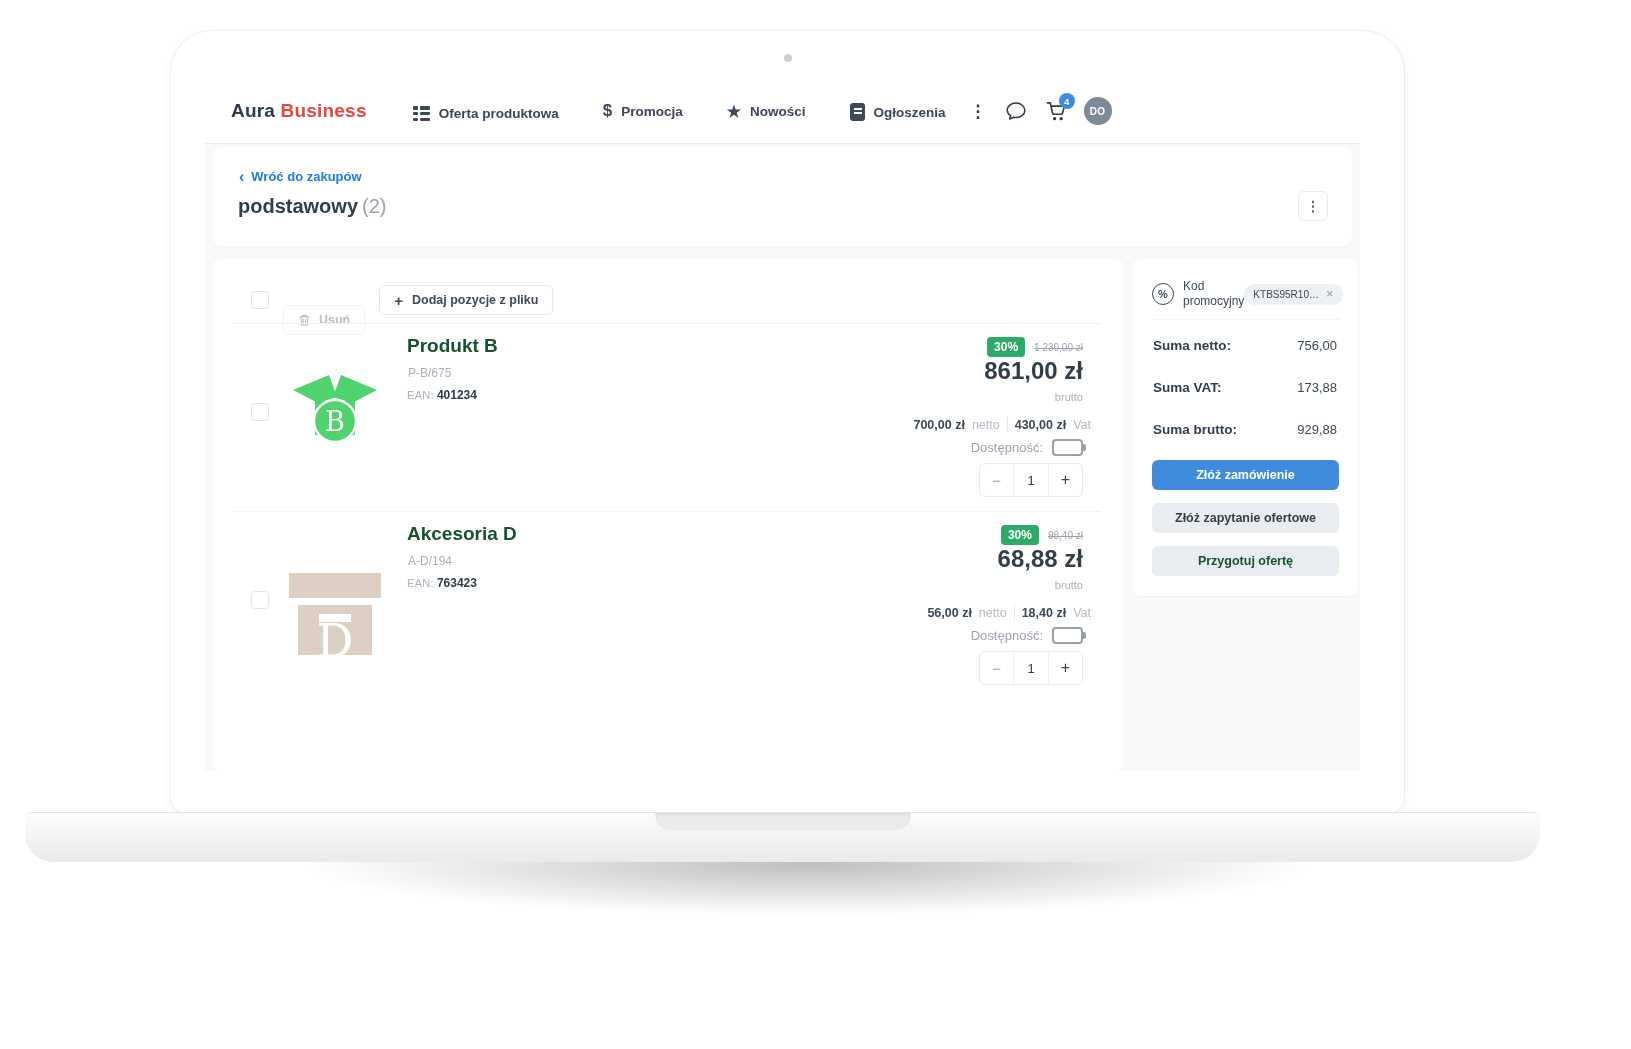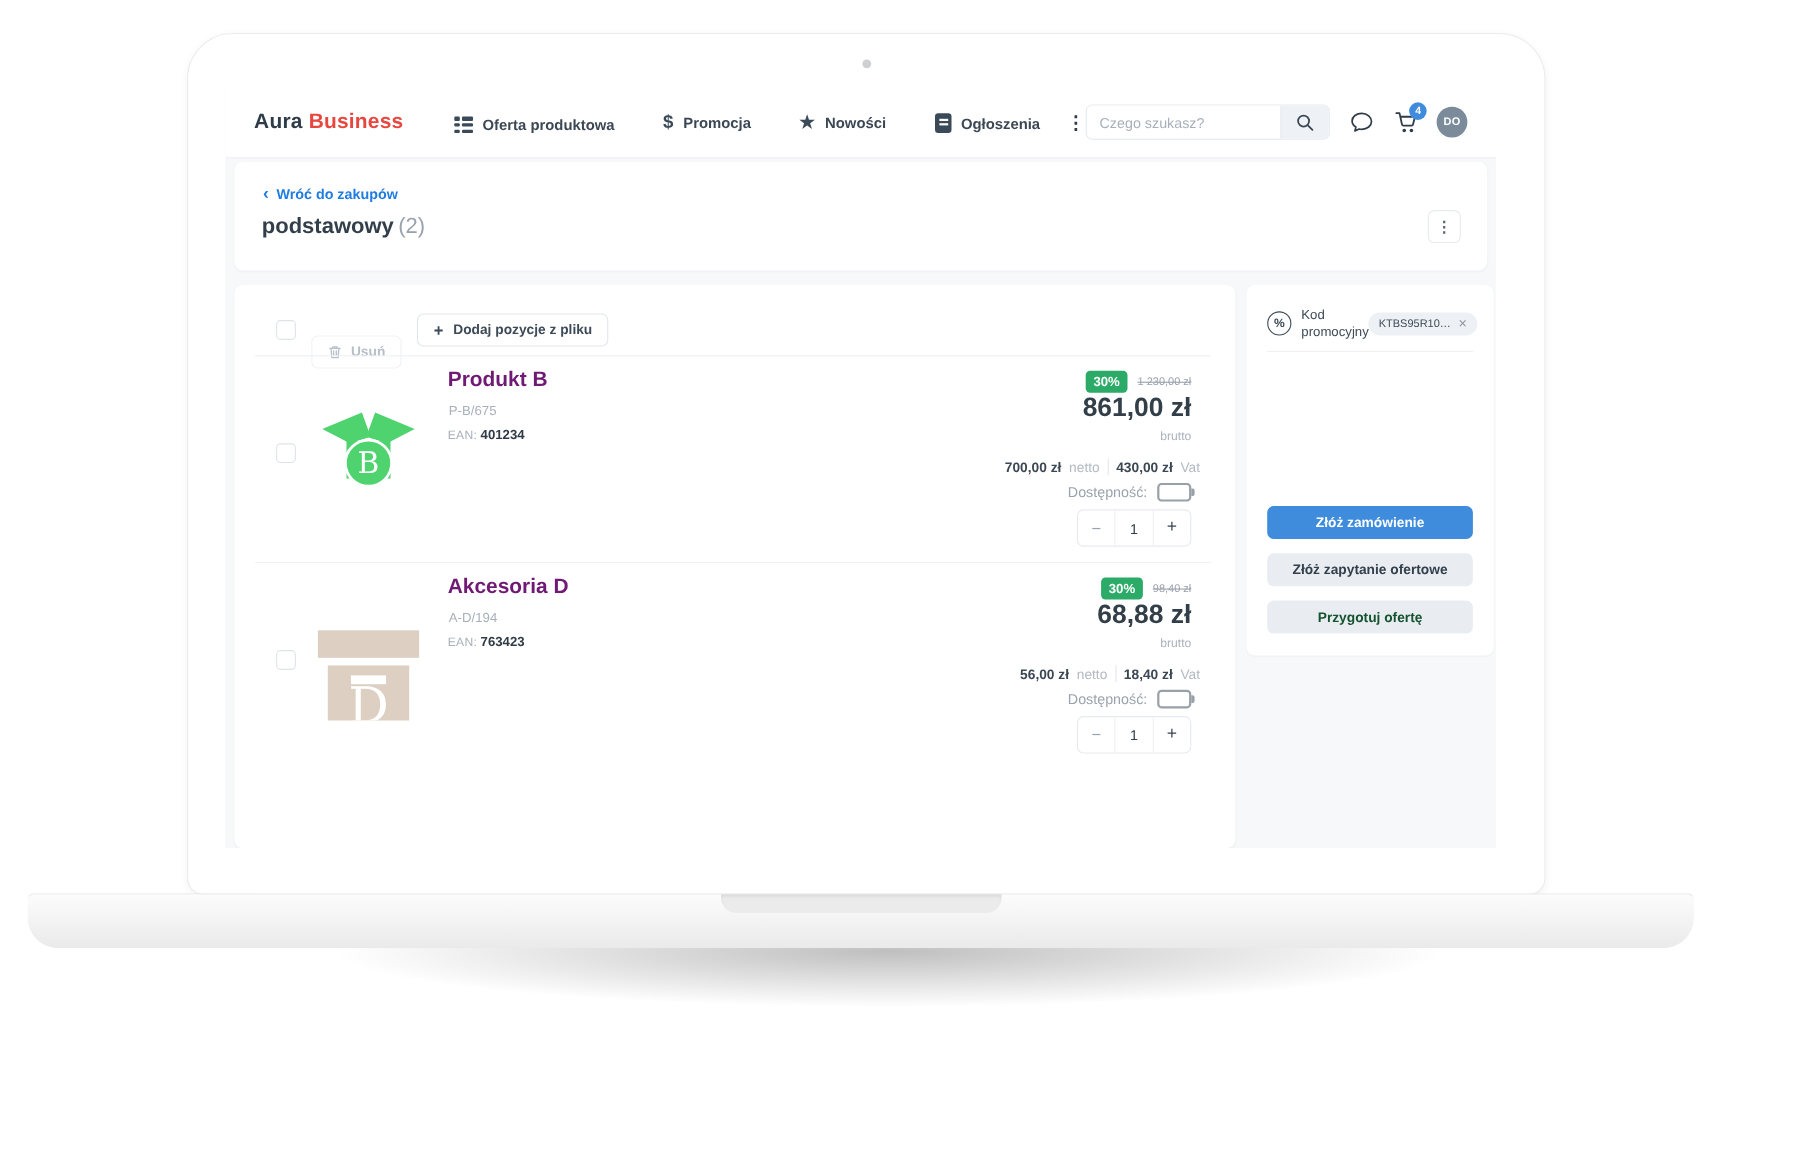--- a/index.html
+++ b/index.html
@@ -95,21 +95,21 @@
   .p-check { position:absolute; left:38px; top:80px; }
   .p-img { position:absolute; left:72px; top:36px; width:100px; height:108px; cursor:pointer; }
   .img-letter-b { position:absolute; left:0; right:0; top:47px; text-align:center;
     font-family:"DejaVu Serif", serif; font-size:27px; color:#fff; }
   .lid { position:absolute; left:4px; top:26px; width:92px; height:25px; background:#ddcfc2; }
   .dbody { position:absolute; left:13px; top:58px; width:74px; height:50px; background:#ddcfc2; overflow:hidden; }
   .dbar { position:absolute; left:21px; top:9px; width:32px; height:8px; background:#fff; }
   .dletter { position:absolute; left:0; right:0; top:13px; text-align:center;
     font-family:"DejaVu Serif", serif; font-size:46px; line-height:1; color:#fff; }
   .p-name { position:absolute; left:194px; top:12px; font-size:19px; font-weight:600;
-    color:#701a75; cursor:pointer; }
+    color:#14532d; cursor:pointer; }
   .p-sku { position:absolute; left:195px; top:43px; font-size:12px; color:#a8b0ba; }
   .p-ean { position:absolute; left:194px; top:65px; font-size:11px; color:#a8b0ba; letter-spacing:.3px; }
   .p-ean b { font-size:12px; color:#2f3b46; margin-left:3px; letter-spacing:0; }
   .line-discount { position:absolute; right:40px; top:14px; display:flex; align-items:center; gap:9px; }
   .badge { background:#2bab67; color:#fff; font-size:12px; font-weight:bold;
     padding:3px 7px; border-radius:4px; }
   .old-price { font-size:10px; color:#9aa2ad; text-decoration:line-through; }
   .p-price { position:absolute; right:40px; top:34px; font-size:24px; font-weight:bold; color:#323e48; }
   .p-brutto { position:absolute; right:40px; top:68px; font-size:11px; color:#aab2bb; }
   .p-netline { position:absolute; right:32px; top:94px; display:flex; align-items:center;
@@ -203,29 +203,20 @@
         <div class="nav-item">
           <span class="ico-book">
               <i></i>
               <b></b>
             </span>
           <span>Ogłoszenia</span>
         </div>
       </div>
       <div class="nav-kebab">⋮</div>
 
-      <div class="search-group">
-        <input type="text" placeholder="Czego szukasz?" style="">
-        <div class="search-btn">
-          <svg width="17" height="17" viewBox="0 0 18 18">
-            <circle cx="7.5" cy="7.5" r="5.3" fill="none" stroke="#3b4754" stroke-width="1.7"></circle>
-            <line x1="11.6" y1="11.6" x2="16" y2="16" stroke="#3b4754" stroke-width="1.7" stroke-linecap="round"></line>
-          </svg>
-        </div>
-      </div>
 
       <div class="nav-right-ic">
         <svg width="22" height="20" viewBox="0 0 24 22">
           <path d="M12 2.2c-5.4 0-9.7 3.4-9.7 7.7 0 2.5 1.5 4.7 3.8 6.1l-1 3.8 4.3-1.9c.8.2 1.7.3 2.6.3 5.4 0 9.7-3.5 9.7-7.8S17.4 2.2 12 2.2z" fill="none" stroke="#2f3b46" stroke-width="1.7" stroke-linejoin="round"></path>
         </svg>
       </div>
 
       <div class="nav-right-ic cart-wrap">
         <svg width="23" height="22" viewBox="0 0 24 23">
           <path d="M2.5 3h3l2.3 10.6a1.6 1.6 0 0 0 1.6 1.3h7.4a1.6 1.6 0 0 0 1.6-1.3l1.7-7.2H6.3" fill="none" stroke="#2f3b46" stroke-width="1.7" stroke-linecap="round" stroke-linejoin="round"></path>
@@ -353,20 +344,34 @@
         <div class="promo-ic">
           <span>%</span>
         </div>
         <div class="promo-lbl">Kod promocyjny</div>
         <div class="chip">
           <span>KTBS95R10…</span>
           <span class="x">×</span>
         </div>
       </div>
       <div class="rdiv"></div>
+      <div class="sums">
+        <div class="sumrow">
+          <span class="sl">Suma netto:</span>
+          <span class="sv">756,00</span>
+        </div>
+        <div class="sumrow">
+          <span class="sl">Suma VAT:</span>
+          <span class="sv">173,88</span>
+        </div>
+        <div class="sumrow">
+          <span class="sl">Suma brutto:</span>
+          <span class="sv">929,88</span>
+        </div>
+      </div>
       <div class="rbtn primary">Złóż zamówienie</div>
       <div class="rbtn sec1">Złóż zapytanie ofertowe</div>
       <div class="rbtn sec2">Przygotuj ofertę</div>
     </div>
 
   </div>
 </div>
 
 <div class="base">
   <div class="notch"></div>

